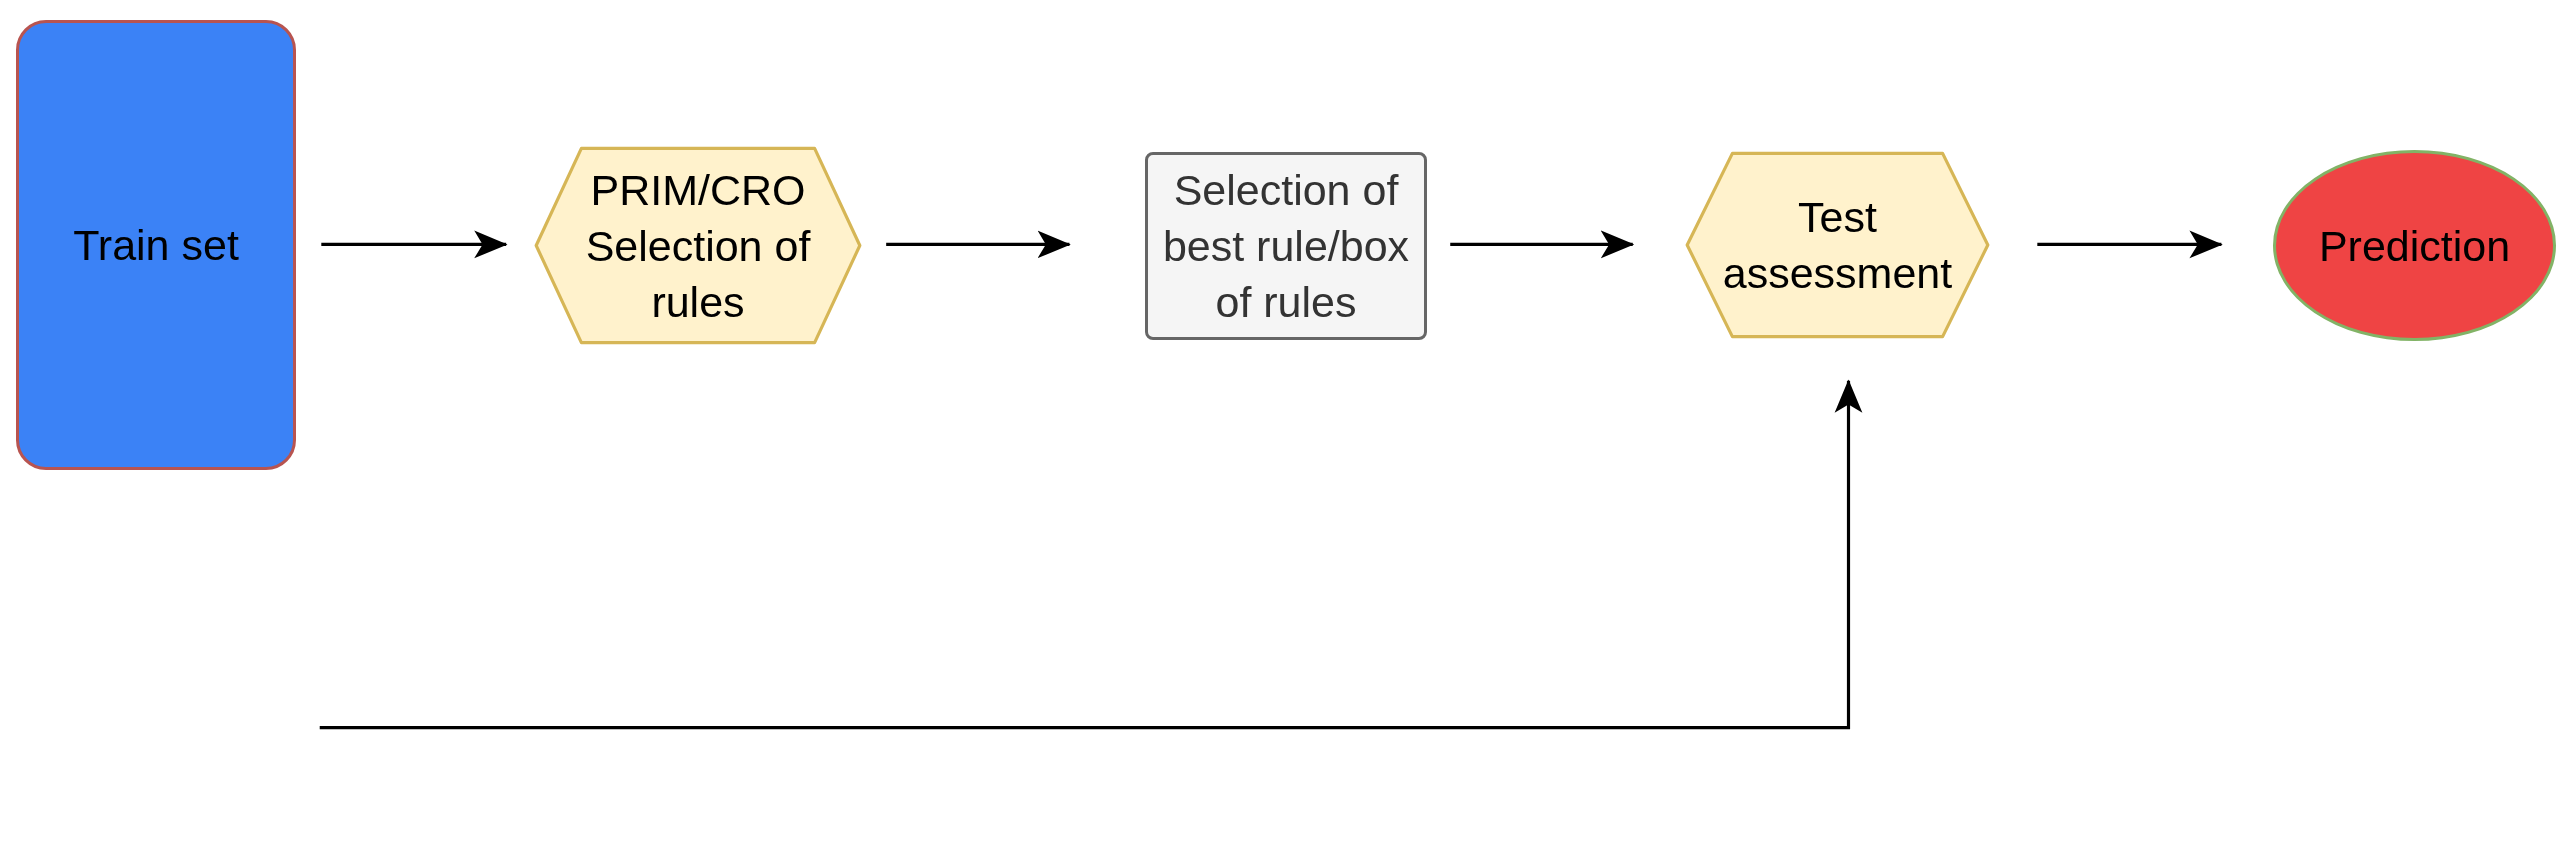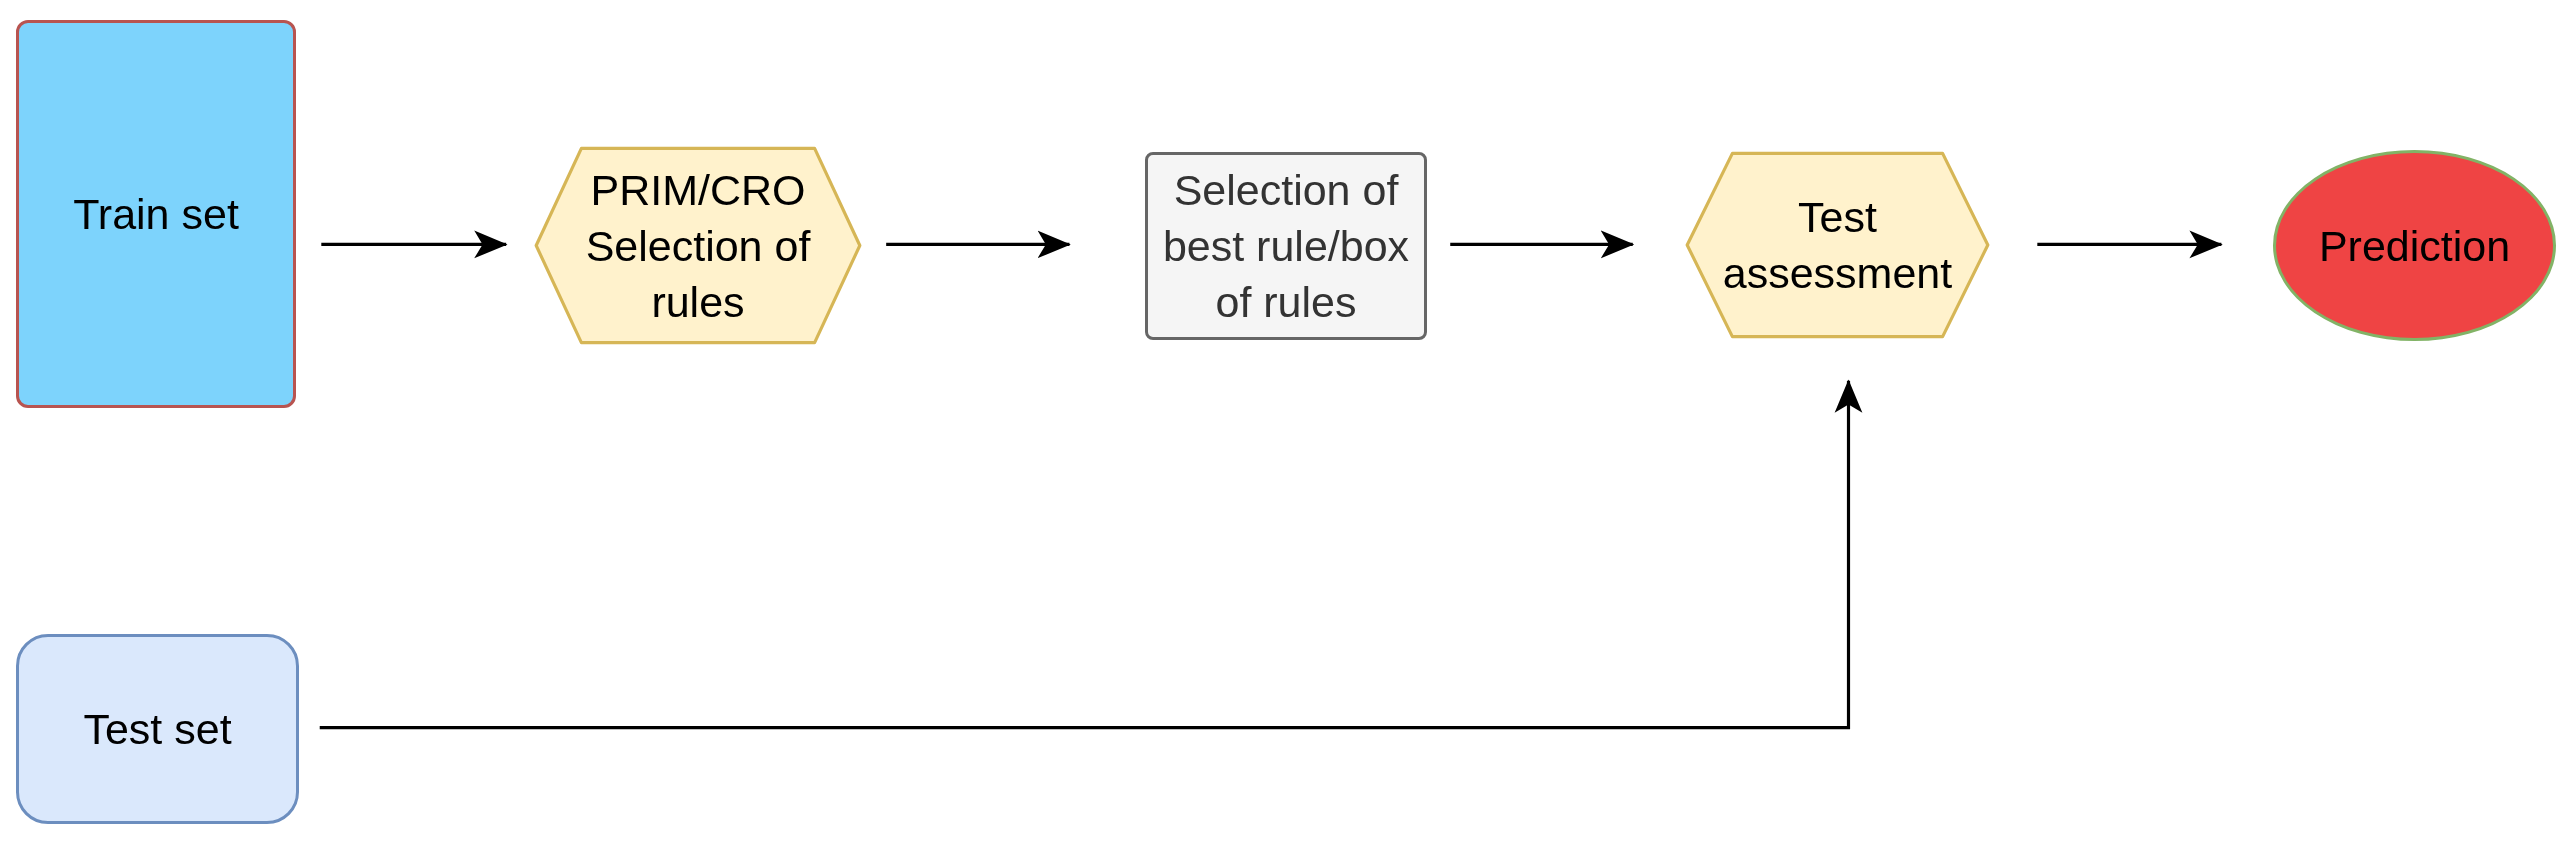--- a/index.html
+++ b/index.html
@@ -26,24 +26,24 @@
     white-space: pre-line;
     text-align: center;
     font-size: 43px;
     line-height: 56px;
     color: #000000;
     pointer-events: none;
   }
   
   .train-box {
     left: 16px; top: 20px;
-    width: 280px; height: 388px;
-    background: #7dd3fc;
+    width: 280px; height: 450px;
+    background: #3b82f6;
     border: 3.2px solid #b85450;
-    border-radius: 12px;
+    border-radius: 30px;
   }
   
   .hex-induction {
     left: 533px; top: 145px;
     width: 330px; height: 201px;
   }
   
   .selection-box {
     left: 1145px; top: 152px;
     width: 282px; height: 188px;
@@ -150,18 +150,15 @@
     <div class="hex-label-layer">
       <div class="node-label">Test
 assessment</div>
     </div>
   </div>
 
   <div class="node prediction-ellipse">
     <div class="node-label">Prediction</div>
   </div>
 
-  <div class="node test-box">
-    <div class="node-label">Test set</div>
-  </div>
 
 </div>
 
 
 </body></html>

